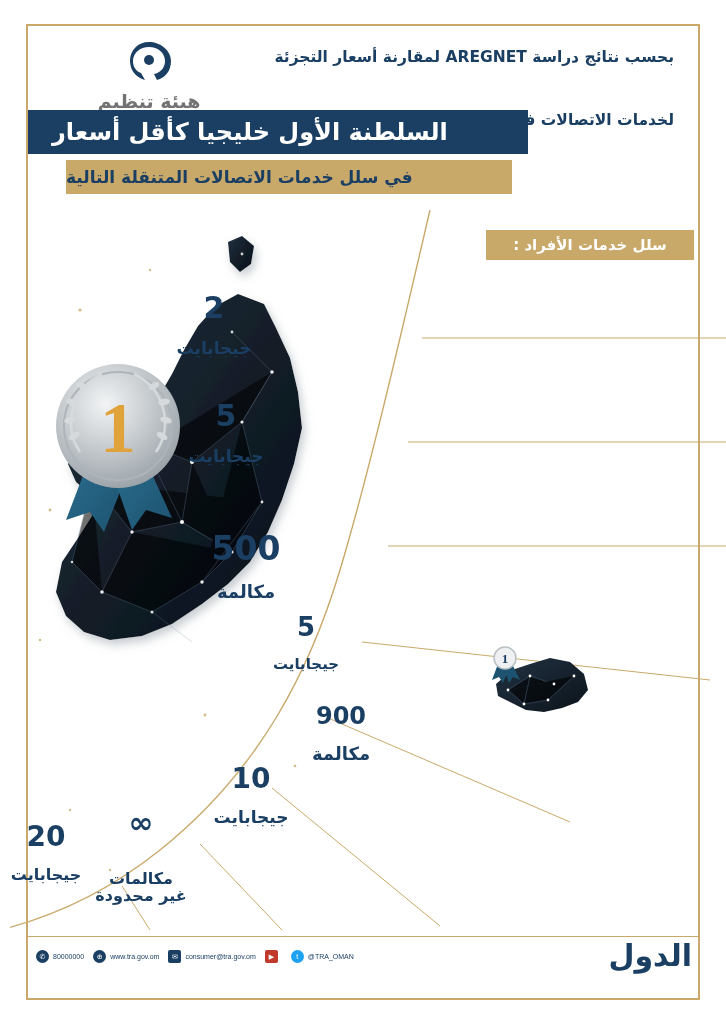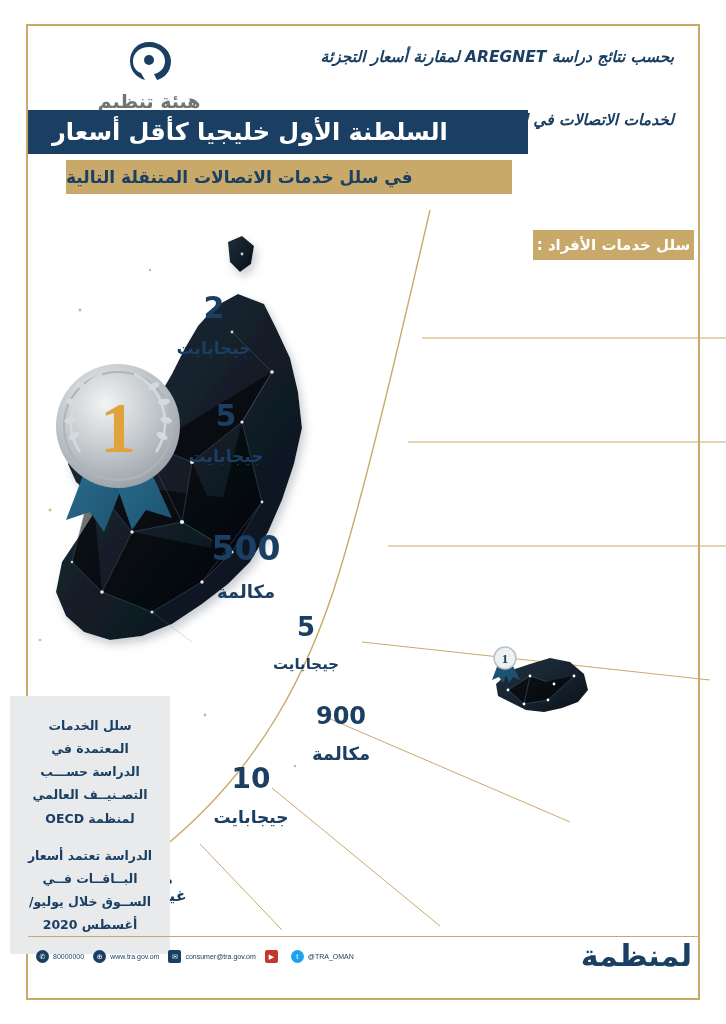--- a/index.html
+++ b/index.html
@@ -27,21 +27,20 @@
     position:absolute;left:18px;top:16px;right:18px;height:180px;
   }
   .hdr-text{
     position:absolute;right:24px;top:18px;width:460px;
     text-align:right;
     color:#1a3f63;
     font-weight:bold;
     font-size:15.5px;
     line-height:1.75;
     direction:rtl;
-    font-style:italic;
   }
   .hdr-text .l2{display:block;margin-top:36px;}
   .logo{
     position:absolute;left:26px;top:14px;width:190px;text-align:center;
   }
   .logo .mark{
     width:44px;height:46px;margin:0 auto 4px auto;position:relative;
   }
   .logo .mark svg{display:block;}
   .logo .ar{
@@ -74,21 +73,21 @@
   .subbanner span{
     color:#1a3f63;font-size:17px;font-weight:bold;direction:rtl;white-space:nowrap;
   }
   
   .arc{
     position:absolute;left:0;top:200px;width:726px;height:720px;
     pointer-events:none;
   }
   
   .cat-label{
-    position:absolute;right:22px;top:220px;width:161px;height:30px;
+    position:absolute;right:22px;top:220px;width:208px;height:30px;
     background:#c9a96a;
     display:flex;align-items:center;justify-content:center;
   }
   .cat-label span{
     color:#ffffff;font-weight:bold;font-size:15px;direction:rtl;
   }
   
   .item{
     position:absolute;text-align:center;color:#1a3f63;direction:rtl;
     line-height:1.05;
@@ -367,24 +366,20 @@
     </g>
 
     <g>
       <path d="M20 24 L14 40 L21 37 L25 43 L31 28 Z" fill="#1d5270"></path>
       <path d="M34 24 L42 40 L35 37 L31 43 L26 28 Z" fill="#1d5270"></path>
       <circle cx="27" cy="18" r="11" fill="#eef0f1" stroke="#b9c0c5" stroke-width="1.5"></circle>
       <text x="27" y="23" text-anchor="middle" font-family="Liberation Serif, serif" font-size="13" font-weight="bold" fill="#1a3f63">1</text>
     </g>
   </svg>
 
-  <div class="note">
-    <div class="p1">سلل الخدمات المعتمدة في الدراسة حســـب التصـنيــف العالمي لمنظمة OECD</div>
-    <div class="p2">الدراسة تعتمد أسعار البــاقــات فــي الســوق خلال يوليو/أغسطس 2020</div>
-  </div>
 
   <div class="footer">
     <div class="footer-line"></div>
 
     <div class="contacts">
       <div class="contact">
         <span class="cicon">✆</span>
         <span>80000000</span>
       </div>
       <div class="contact">
@@ -399,16 +394,16 @@
         <span class="cicon sq" style="background:#c0392b;">▶</span>
         <span></span>
       </div>
       <div class="contact">
         <span class="cicon" style="background:#1da1f2;">t</span>
         <span>@TRA_OMAN</span>
       </div>
     </div>
 
     <div class="brand">
-      <span>لمنظمة</span>
+      <span>الدول</span>
     </div>
   </div>
 </div>
 
 </body></html>

